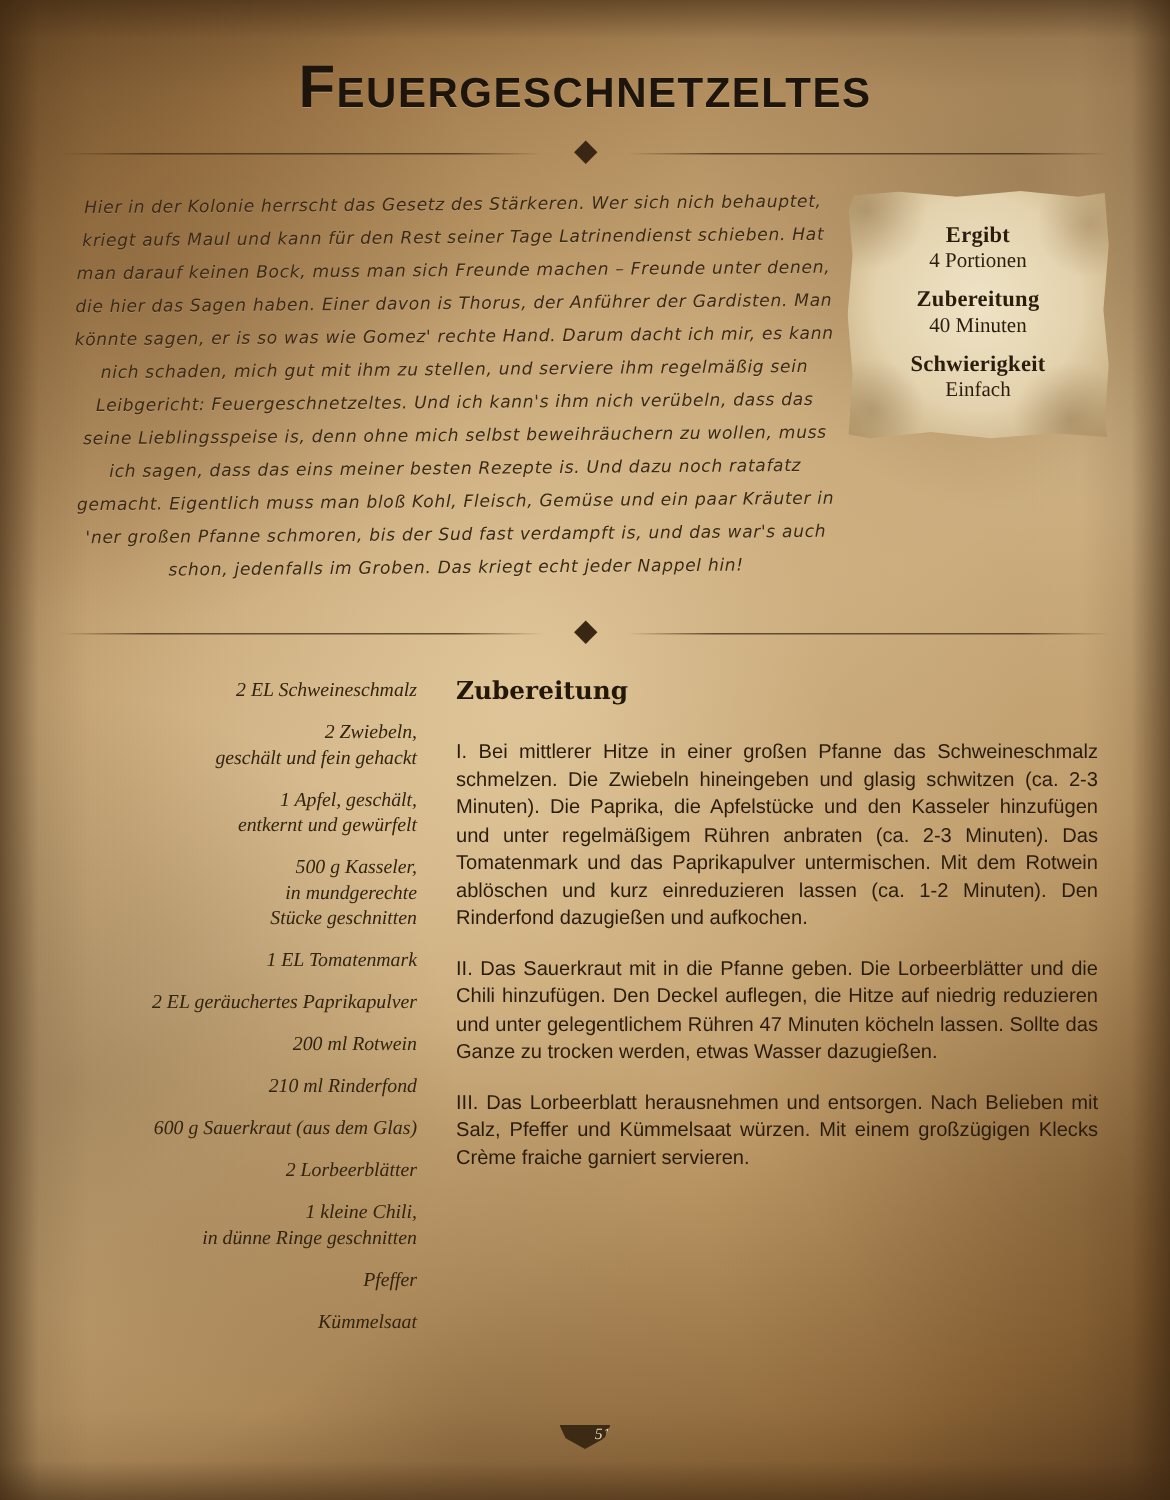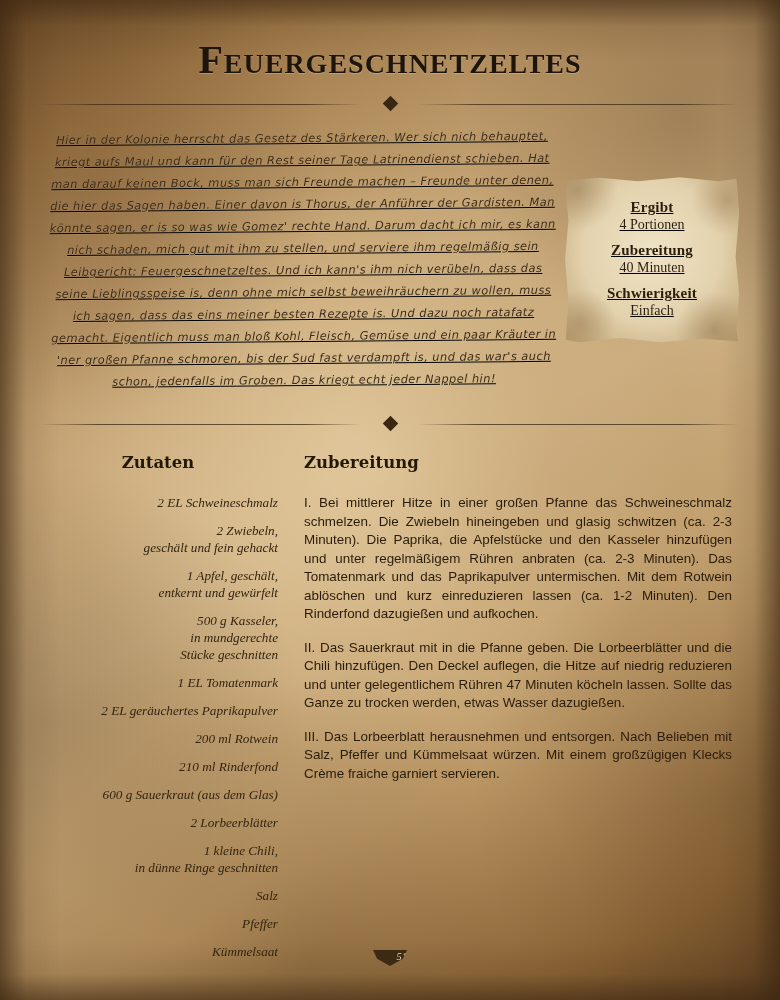--- a/index.html
+++ b/index.html
@@ -57,21 +57,21 @@
     z-index: 3;
     padding: 0 40px;
     height: 100%;
     box-sizing: border-box;
   }
 
   
   .title {
     text-align: center;
     margin: 36px 0 0 0;
-    font-family: Liberation Serif, serif;
+    font-family: Liberation Sans, sans-serif;
     font-weight: bold;
     font-size: 40px;
     letter-spacing: 1px;
     color: #1d140b;
     text-shadow: 0 1px 0 rgba(255,240,210,0.25);
     font-variant: small-caps;
   }
 
   
   .divider {
@@ -93,24 +93,23 @@
     top: 1px;
     width: 11px; height: 11px;
     margin-left: -5.5px;
     background: #3a2713;
     transform: rotate(45deg);
   }
 
   
   .intro-wrap {
     display: flex;
-    align-items: center;
+    align-items: flex-start;
     margin-top: 8px;
     gap: 0;
-    text-decoration: underline;
   }
   .handwriting {
     flex: 1 1 auto;
     font-family: "DejaVu Sans", sans-serif;
     font-size: 11.4px;
     line-height: 22px;
     color: #3b2a16;
     text-align: center;
     font-style: italic;
     letter-spacing: 0.45px;
@@ -259,33 +258,31 @@
 
     <div class="divider mid-divider">
       <span class="line left"></span>
       <span class="diamond"></span>
       <span class="line right"></span>
     </div>
 
     <div class="cols">
 
       <div class="col-ingredients">
-        <div class="col-head">Zutaten</div>
         <div class="ingredient">2 EL Schweineschmalz</div>
         <div class="ingredient">2 Zwiebeln,<br>geschält und fein gehackt</div>
         <div class="ingredient">1 Apfel, geschält,<br>entkernt und gewürfelt</div>
         <div class="ingredient">500 g Kasseler,<br>in mundgerechte<br>Stücke geschnitten</div>
         <div class="ingredient">1 EL Tomatenmark</div>
         <div class="ingredient">2 EL geräuchertes Paprikapulver</div>
         <div class="ingredient">200 ml Rotwein</div>
         <div class="ingredient">210 ml Rinderfond</div>
         <div class="ingredient">600 g Sauerkraut (aus dem Glas)</div>
         <div class="ingredient">2 Lorbeerblätter</div>
         <div class="ingredient">1 kleine Chili,<br>in dünne Ringe geschnitten</div>
-        <div class="ingredient">Salz</div>
         <div class="ingredient">Pfeffer</div>
         <div class="ingredient">Kümmelsaat</div>
 
       </div>
 
       <div class="col-steps">
         <div class="col-head">Zubereitung</div>
         <p class="step">I. Bei mittlerer Hitze in einer großen Pfanne das Schweineschmalz schmelzen. Die Zwiebeln hineingeben und glasig schwitzen (ca. 2-3 Minuten). Die Paprika, die Apfelstücke und den Kasseler hinzufügen und unter regelmäßigem Rühren anbraten (ca. 2-3 Minuten). Das Tomatenmark und das Paprikapulver untermischen. Mit dem Rotwein ablöschen und kurz einreduzieren lassen (ca. 1-2 Minuten). Den Rinderfond dazugießen und aufkochen.</p>
         <p class="step">II. Das Sauerkraut mit in die Pfanne geben. Die Lorbeerblätter und die Chili hinzufügen. Den Deckel auflegen, die Hitze auf niedrig reduzieren und unter gelegentlichem Rühren 47 Minuten köcheln lassen. Sollte das Ganze zu trocken werden, etwas Wasser dazugießen.</p>
         <p class="step">III. Das Lorbeerblatt herausnehmen und entsorgen. Nach Belieben mit Salz, Pfeffer und Kümmelsaat würzen. Mit einem großzügigen Klecks Crème fraiche garniert servieren.</p>

